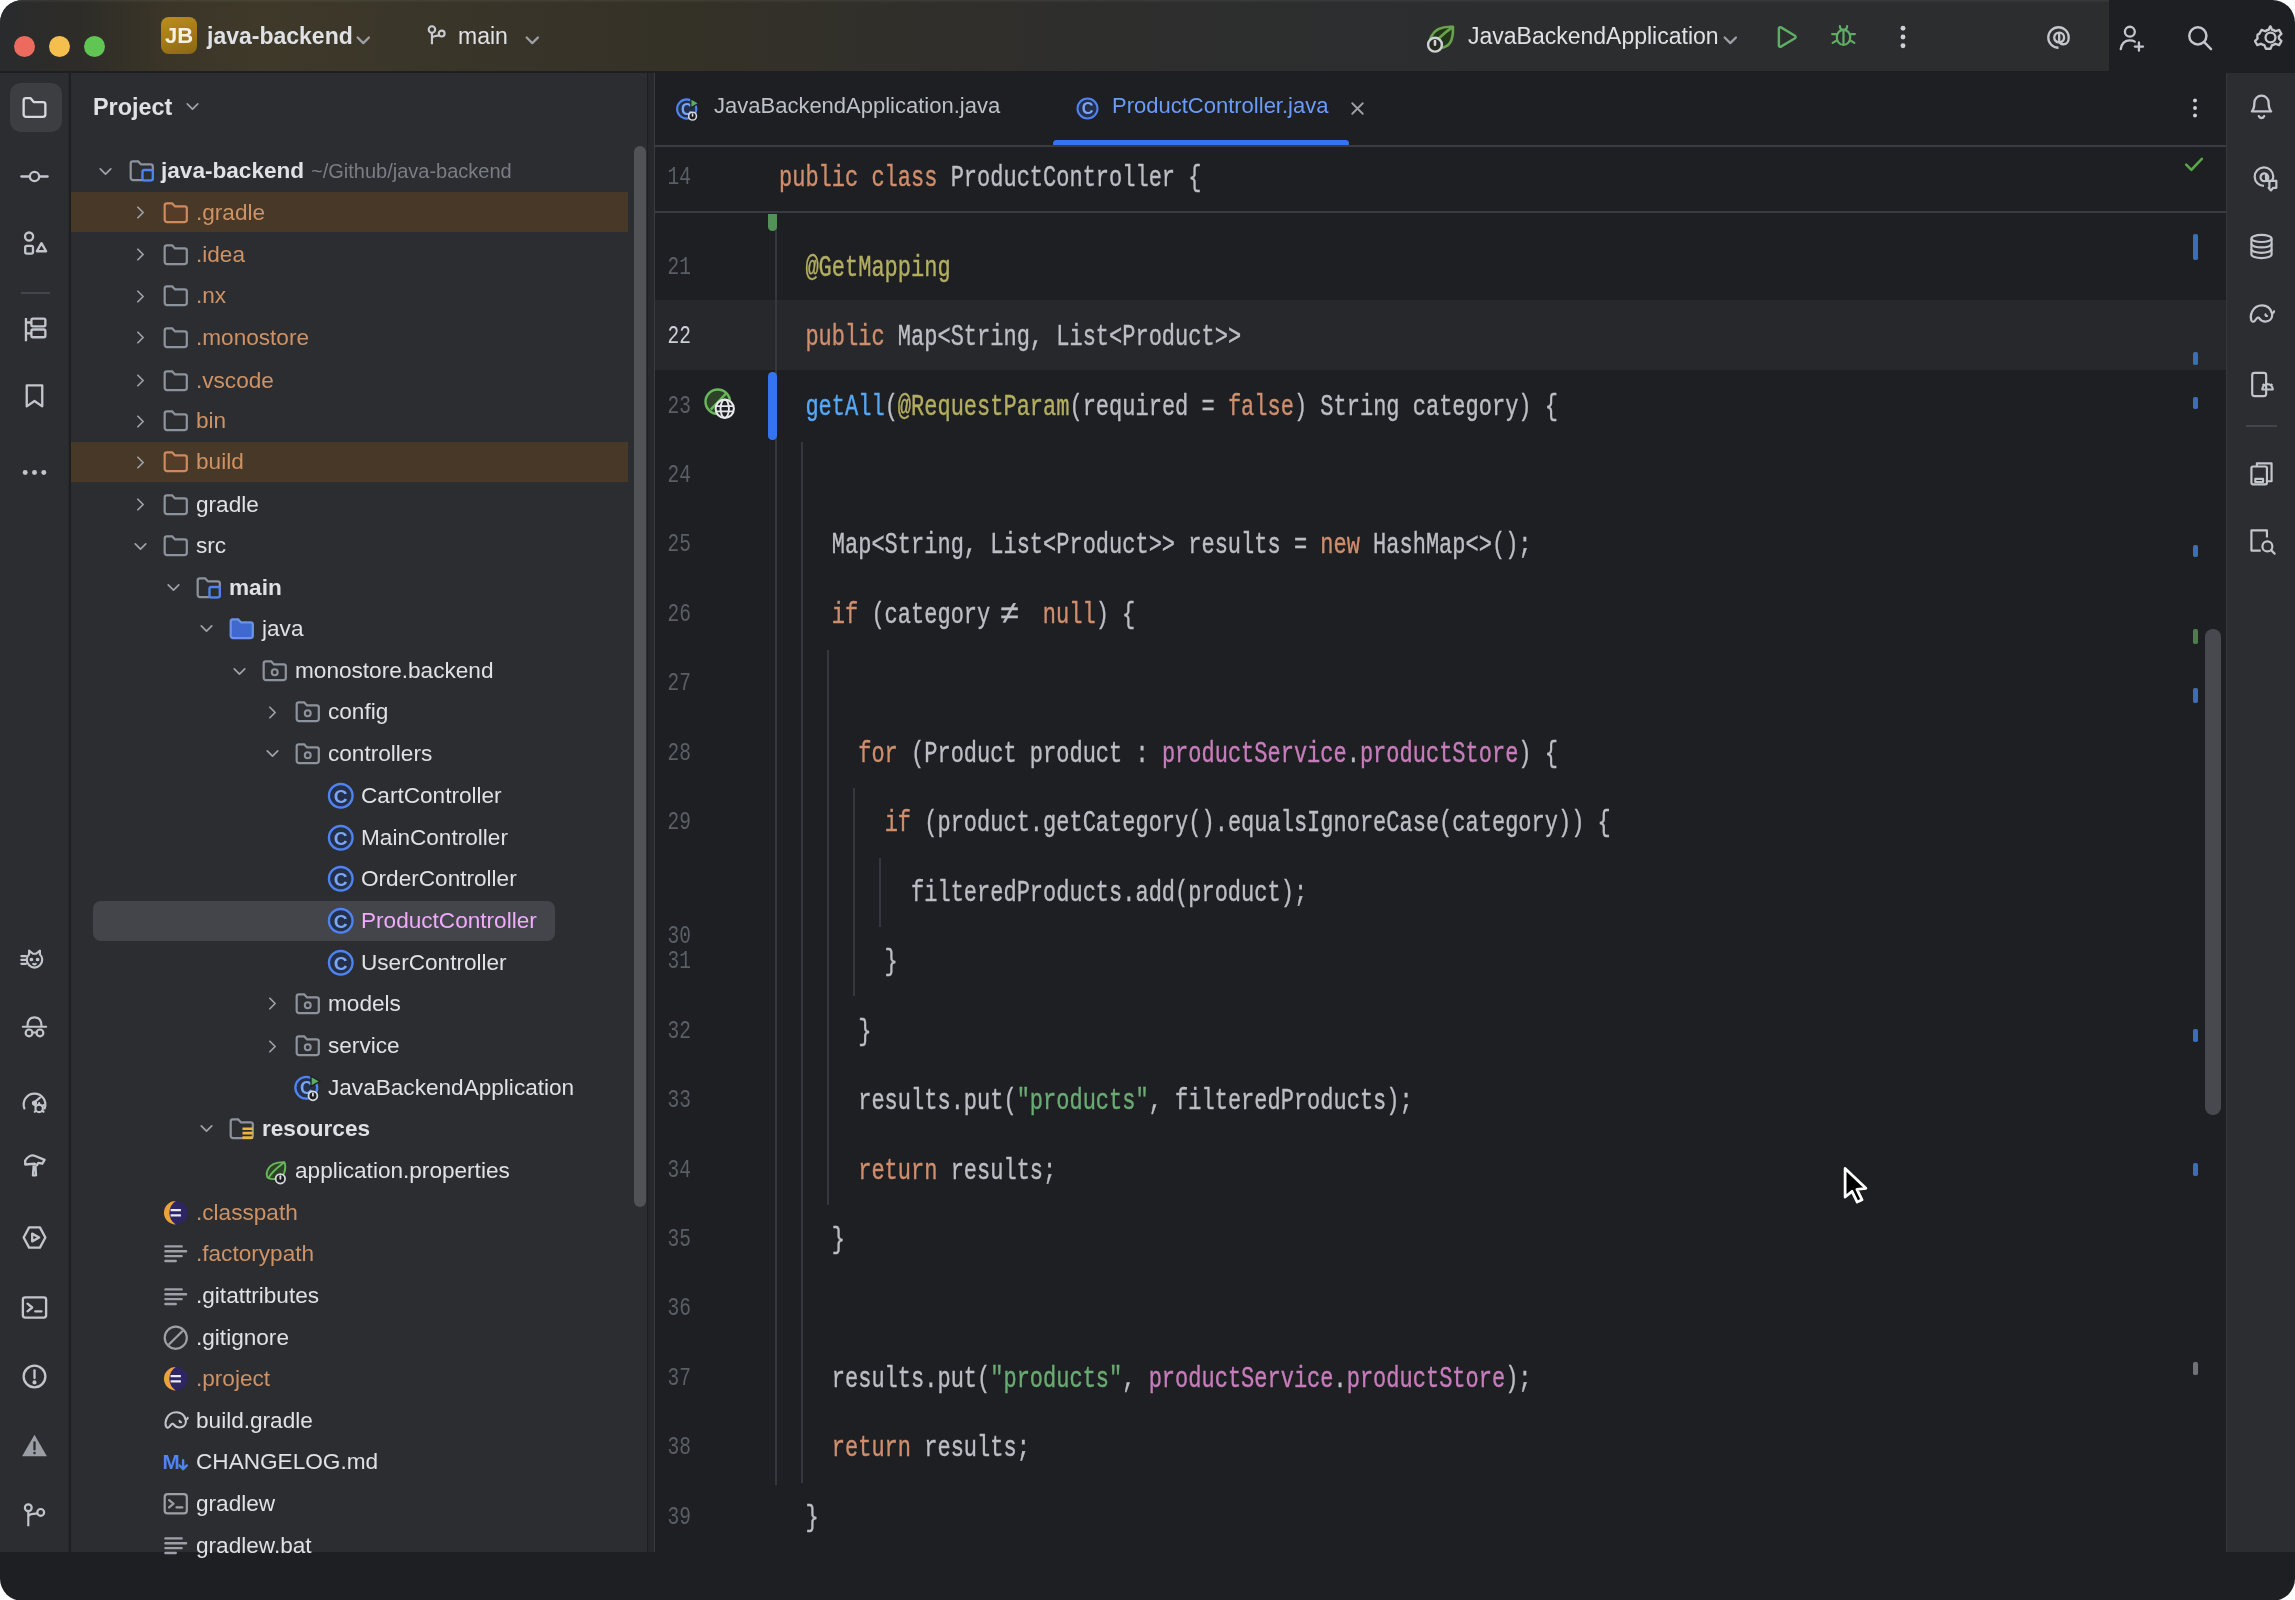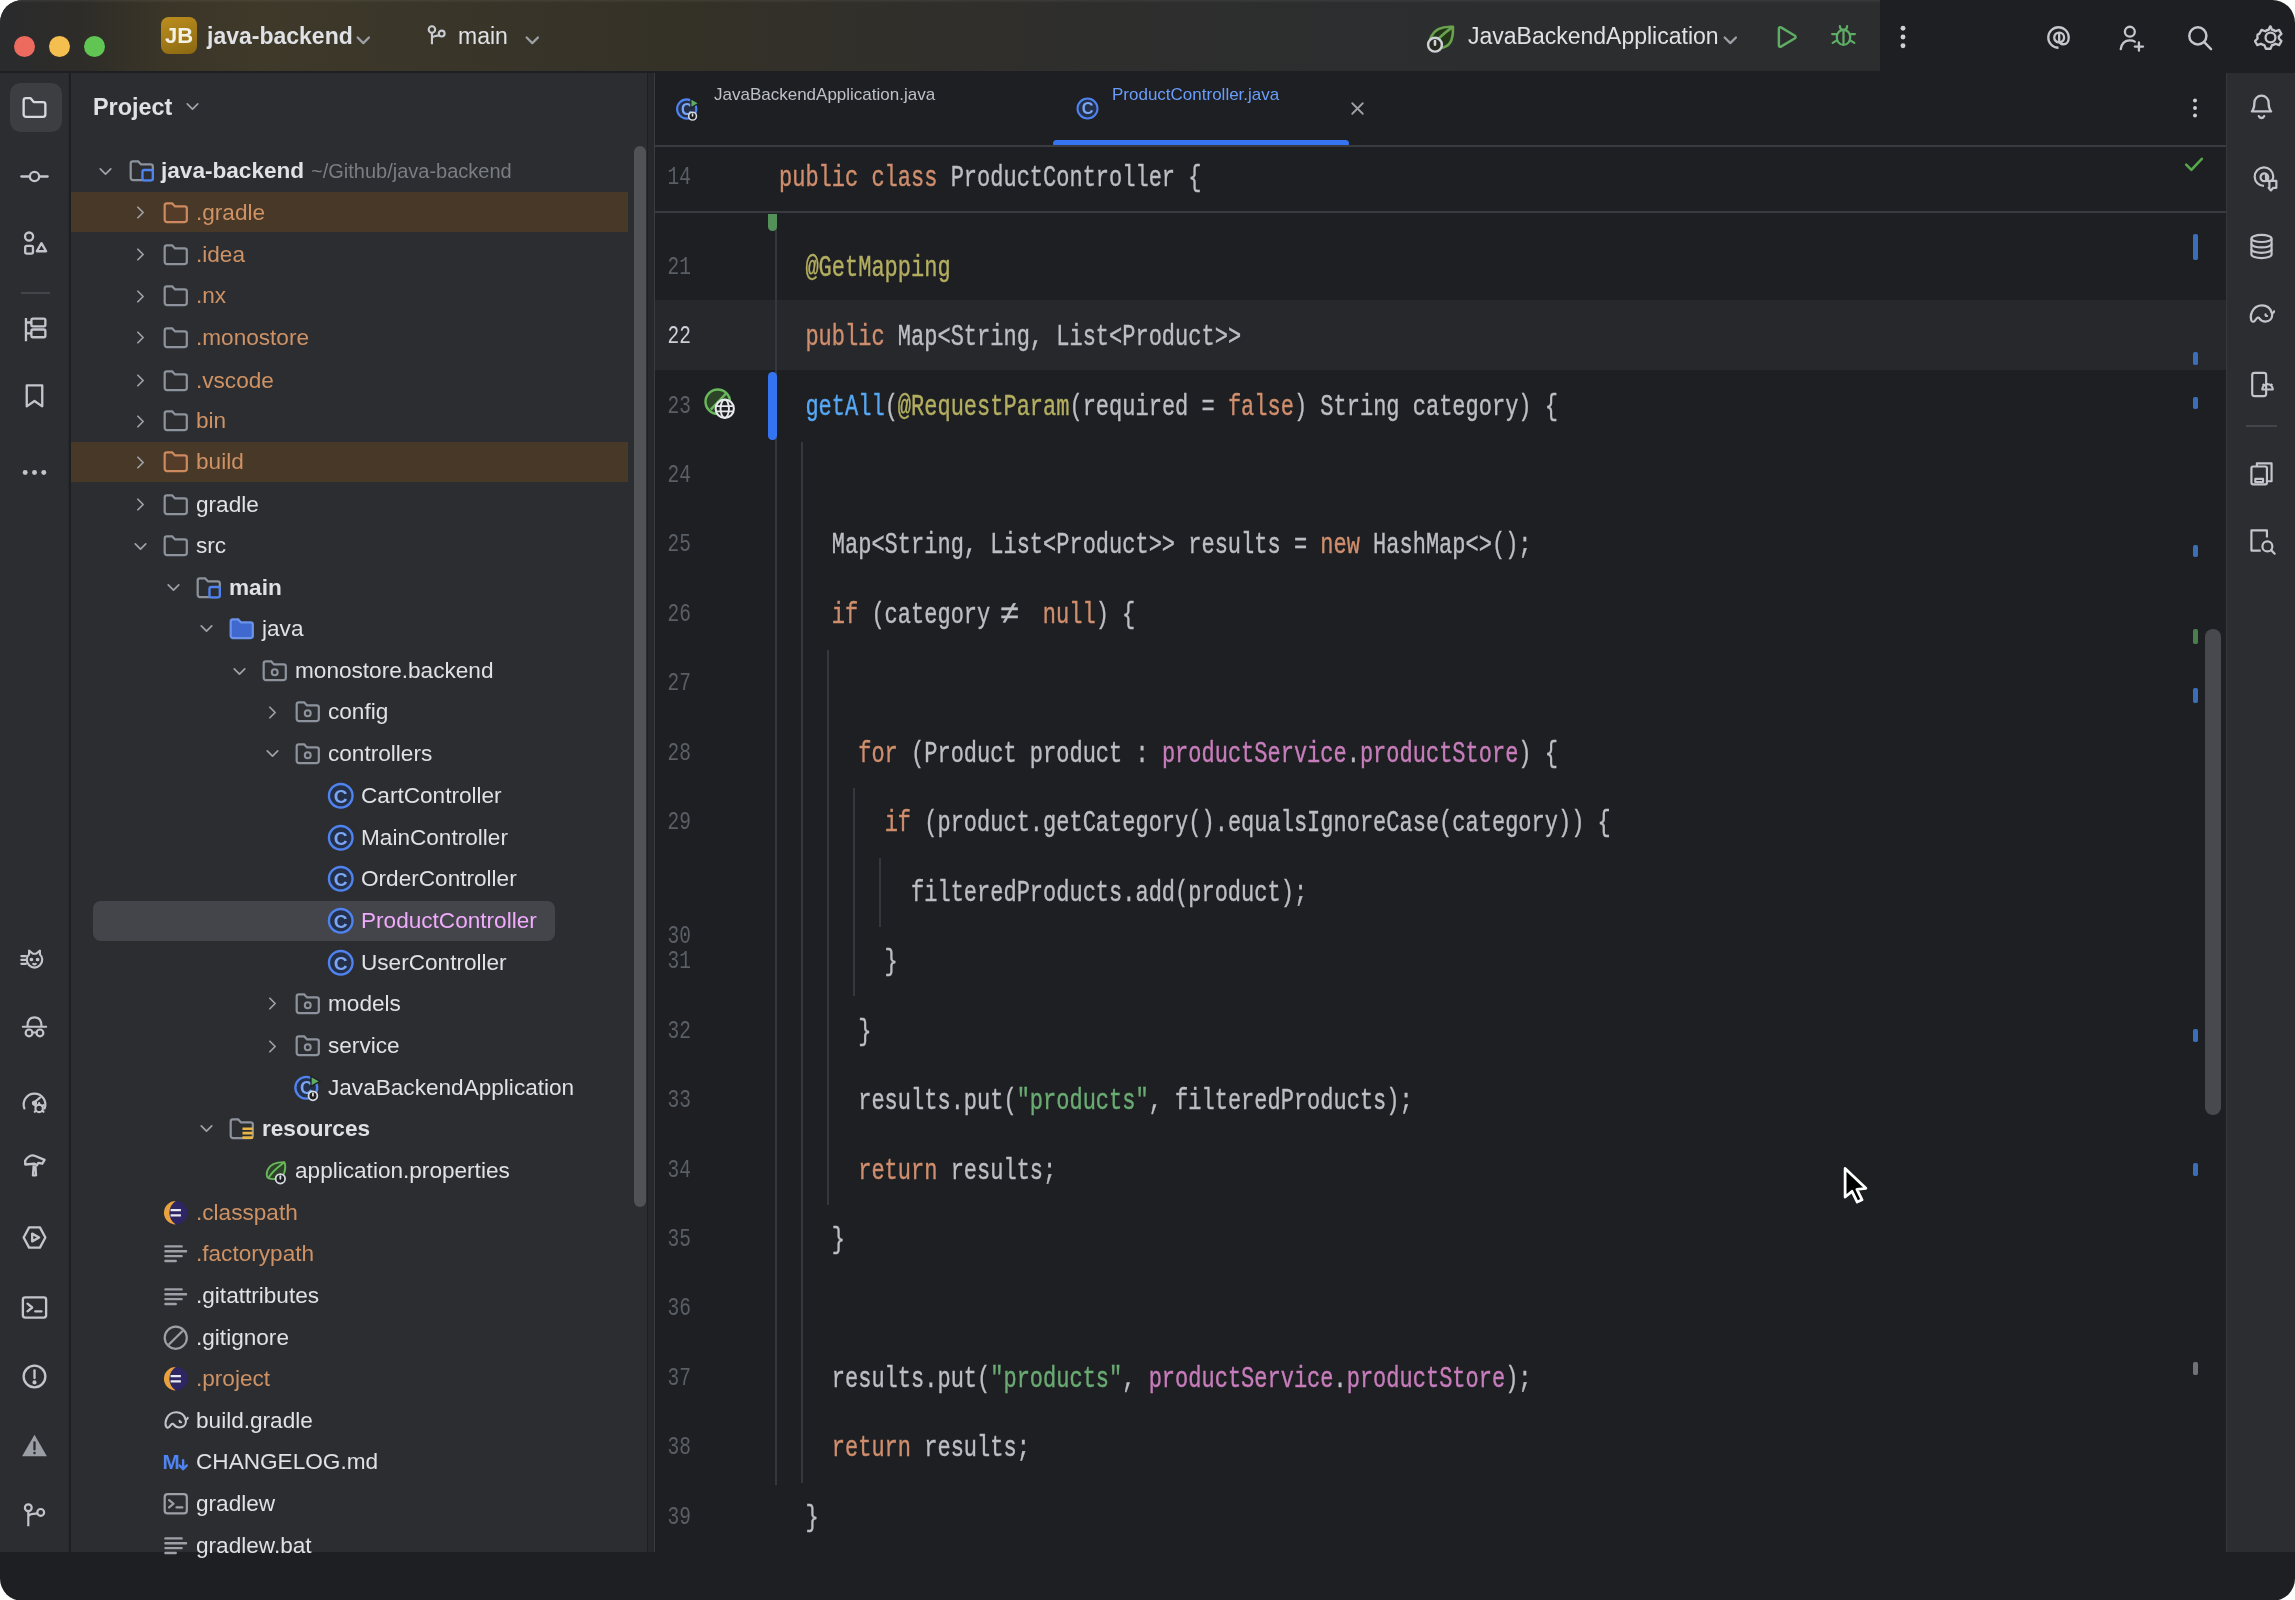--- a/index.html
+++ b/index.html
@@ -1,18 +1,18 @@
 <!DOCTYPE html>
 <html style="font-size:14px"><head><meta charset="utf-8"><style>
 html,body{margin:0;padding:0;background:#fff;width:2295px;height:1601px;overflow:hidden}
 *{box-sizing:border-box}
 #win{position:absolute;left:0;top:0;width:2295px;height:1601px;border-radius:22.6px;background:#1e1f22;overflow:hidden;font-family:"Liberation Sans",sans-serif;color:#dfe1e5}
 .abs{position:absolute}
 
-#titlebar{position:absolute;left:0;top:0;width:1880px;height:71px;
+#titlebar{position:absolute;left:0;top:0;width:2109px;height:71px;
 background:linear-gradient(90deg,#2a2b2d 0px,#2d2c28 78px,#3a3527 165px,#3e3929 260px,#393529 451px,#343127 677px,#2e2e2d 1085px,#2c2d2f 1476px,#2c2d2f 2295px);box-shadow:inset 0 1.7px 0 rgba(255,255,255,.05)}
 .tl{position:absolute;top:36px;width:21px;height:21px;border-radius:50%}
 #jb{position:absolute;left:161px;top:16.5px;width:36px;height:37px;border-radius:7.8px;background:linear-gradient(160deg,#bd8e1e,#8a6812);color:#f3f0e4;font-size:22px;font-weight:bold;text-align:center;line-height:37px}
 .tbt{position:absolute;top:23.4px;font-size:23px;color:#dfe1e5}
 
 #hsep{position:absolute;left:0;top:71px;width:2295px;height:1.7px;background:#1e1f22}
 #leftstrip{position:absolute;left:0;top:73px;width:69px;height:1479px;background:#2b2d30;border-right:1.7px solid #26282a}
 #projpanel{position:absolute;left:71px;top:73px;width:576px;height:1479px;background:#2b2d30}
 #pdivider{position:absolute;left:648px;top:73px;width:7px;height:1479px;background:#27282b;border-right:1.7px solid #3a3b3e}
 #rightstrip{position:absolute;left:2226px;top:73px;width:69px;height:1479px;background:#2b2d30;border-left:1.7px solid #36373a}
@@ -23,21 +23,21 @@
 .org{color:#ce9265}
 .wht{color:#dfe1e5}
 .blu{color:#f0abfc}
 .bold{font-weight:bold}
 .chev{position:absolute;top:10.4px;width:21px;height:21px}
 .ticon{position:absolute;top:6px;width:29.5px;height:29.5px}
 
 #editor{position:absolute;left:655px;top:73px;width:1571px;height:1479px;background:#1e1f22}
 #tabline{position:absolute;left:0px;top:72px;width:1571px;height:1.7px;background:#393b40}
 #tabunderline{position:absolute;left:398px;top:67px;width:296px;height:7px;border-radius:3.5px;background:#3574f0}
-.tabtxt{position:absolute;top:12px;font-size:17px}
+.tabtxt{position:absolute;top:20px;font-size:22px}
 #stickyborder{position:absolute;left:0;top:138px;width:1571px;height:1.7px;background:#393b40}
 #curline{position:absolute;left:0;top:227px;width:1571px;height:70px;background:#26282c}
 .cl{position:absolute;left:124px;height:69px;line-height:69px;font-family:"Liberation Mono",monospace;font-size:22px;color:#bcbec4;white-space:pre;-webkit-text-stroke:0.3px}
 .cl>span{display:inline-block;transform:scaleY(1.3);transform-origin:0 50%}
 .ln{position:absolute;left:-45px;width:81px;height:69px;line-height:69px;text-align:right;font-family:"Liberation Mono",monospace;font-size:19.5px;color:#5a5f66}
 .ln>span{display:inline-block;transform:scaleY(1.3);transform-origin:100% 50%}
 .k{color:#cf8e6d}.an{color:#b3ae60}.st{color:#6aab73}.fl{color:#c77dbb}.mt{color:#56a8f5}
 .ig{position:absolute;width:1.7px;background:#34373d}
 .mark{position:absolute;left:1538px;width:5.2px;border-radius:1.7px}
 .neq{display:inline-block;width:13px;transform:scale(1.5,1.1);transform-origin:center;color:#bcbec4}

